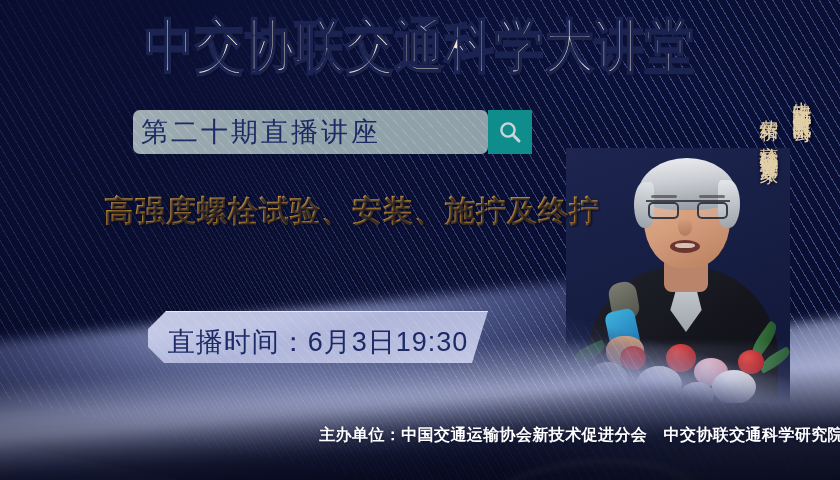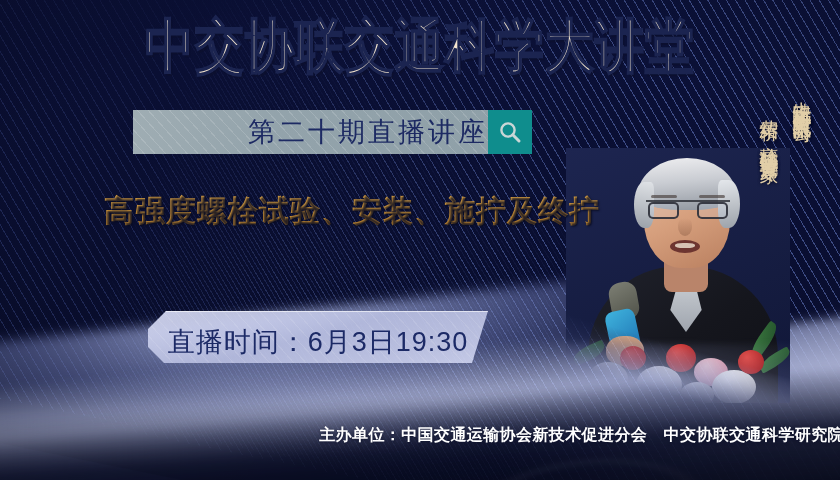--- a/index.html
+++ b/index.html
@@ -170,21 +170,21 @@
     transform:scaleY(1.18);
     transform-origin:top center;
     white-space:nowrap;
   }
 
   .subtitle-bar{
     position:absolute;left:133px;top:110px;width:355px;height:44px;
     background:
       repeating-linear-gradient(48deg, rgba(255,255,255,.14) 0 1px, rgba(255,255,255,0) 1px 8px),
       linear-gradient(100deg,#9fadb3 0%,#93a3ab 40%,#8fa0a8 100%);
-    display:flex;align-items:center;justify-content:flex-end;
+    display:flex;align-items:center;justify-content:flex-start;border-radius:7px;
   }
   .subtitle-text{
     font-size:27px;color:#1d2a63;letter-spacing:3px;white-space:nowrap;
     padding-left:8px;
   }
   .search-box{
     position:absolute;left:488px;top:110px;width:44px;height:44px;
     background:#0f8d8d;display:flex;align-items:center;justify-content:center;
   }
   .search-box svg{display:block;}

